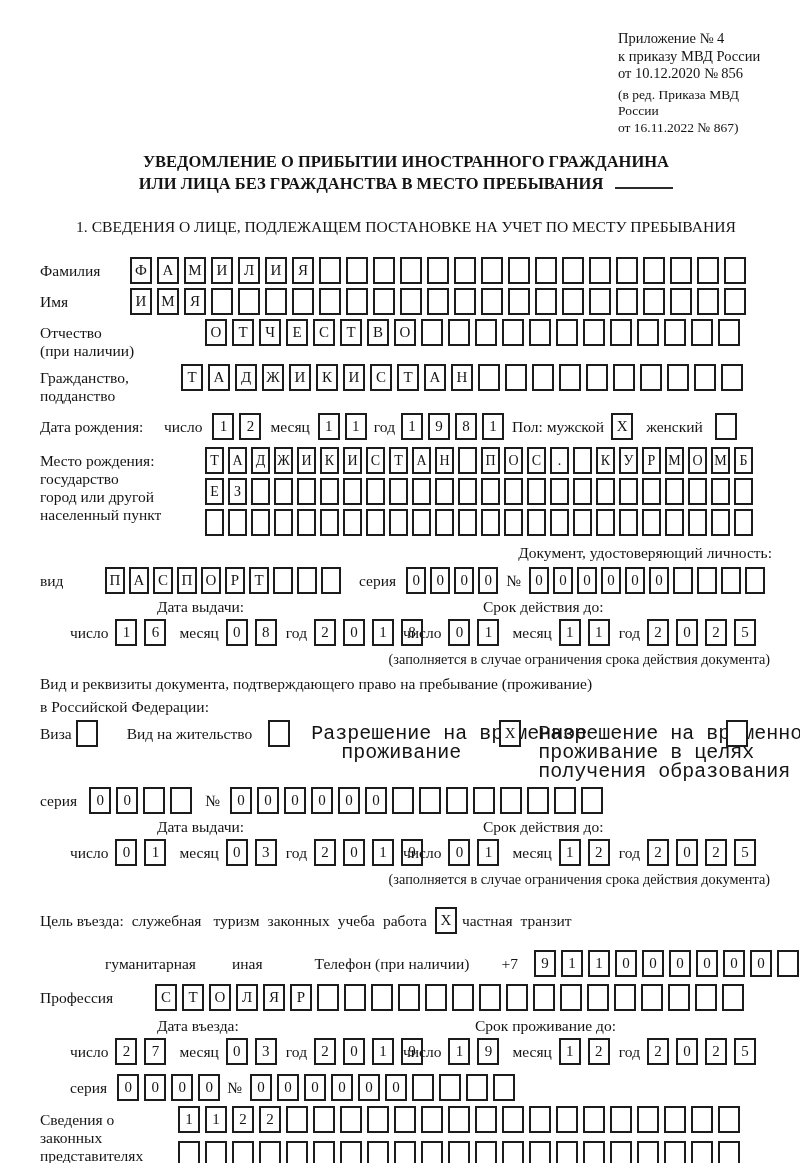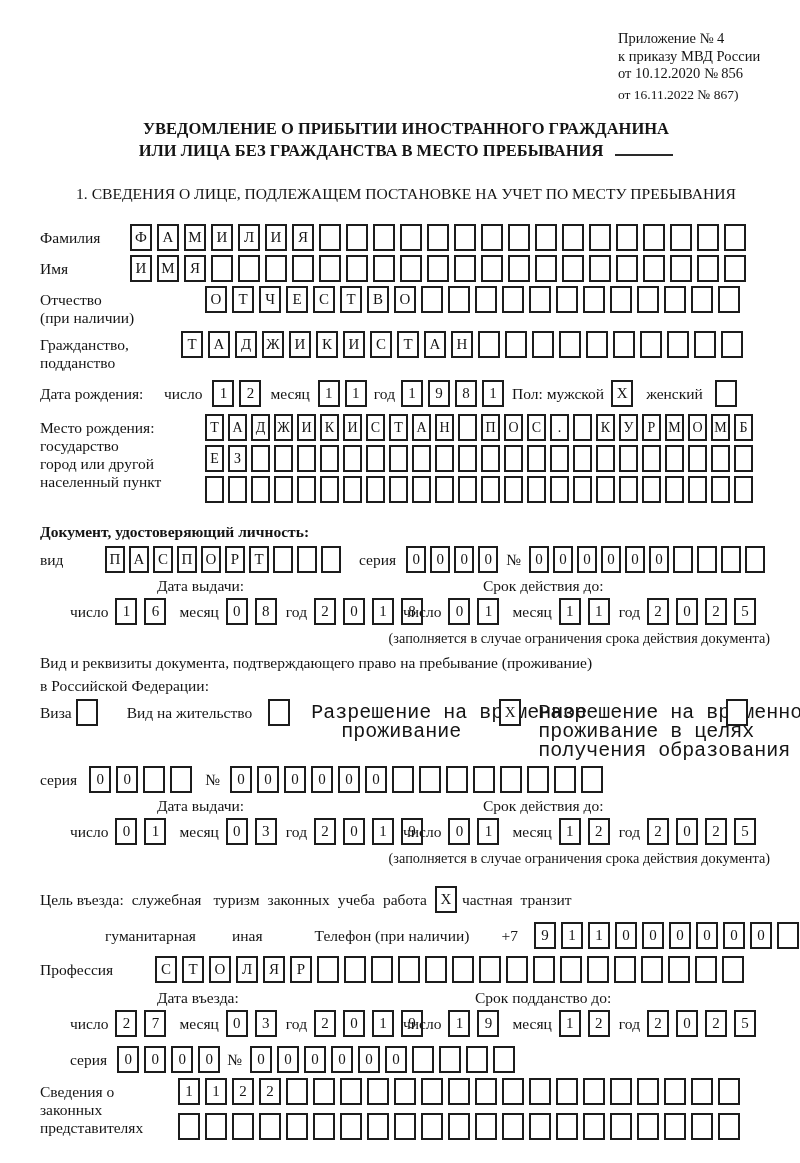--- a/index.html
+++ b/index.html
@@ -26,41 +26,42 @@
 
   .bx{
     box-sizing:border-box;flex:none;width:22px;height:27px;
     border:2px solid #1c1c1c;display:inline-flex;align-items:center;justify-content:center;
     font-size:15px;margin-right:5px;background:#fff;
   }
   .bx.sm{width:19px;margin-right:4px;font-size:14px;}
   .bx.md{width:20px;margin-right:4px;}
   .bx.dt{margin-right:7px;}
 
-  .center-bold{text-align:left;font-weight:bold;font-size:15.5px;margin:20px 0 5px 0;}
+  .center-bold{text-align:right;font-weight:normal;font-size:15.5px;margin:8px 0 5px 0;}
   .dheads{position:relative;height:19px;font-size:15.5px;margin-top:3px;}
   .dh{position:absolute;top:0;}
   .daterow{position:relative;height:31px;margin-top:2px;}
   .dgroup{position:absolute;top:0;display:flex;align-items:flex-start;}
   .dgroup .dlbl{padding-top:5px;margin-right:7px;}
   .note{text-align:right;font-size:14.3px;margin:1px 2px 6px 0;}
   .intro{font-size:15.5px;line-height:19px;margin:4px 0 2px 0;}
   .ctr{text-align:center;display:inline-block;font-size:20px;line-height:19px;font-family:Liberation Mono, monospace;}
   .gap8{margin-left:8px;} .gap12{margin-left:12px;} .gap16{margin-left:16px;} .gap24{margin-left:24px;}
 </style>
 </head>
 <body>
 
 <div class="page">
 
   <div class="appendix">
     <div>Приложение № 4</div>
     <div>к приказу МВД России</div>
     <div>от 10.12.2020 № 856</div>
     <div class="rev">
+      <div>(в ред. Приказа МВД России</div>
       <div>от 16.11.2022 № 867)</div>
     </div>
   </div>
 
 
   <div class="title">
     <span>УВЕДОМЛЕНИЕ О ПРИБЫТИИ ИНОСТРАННОГО ГРАЖДАНИНА</span><br>
     <span>ИЛИ ЛИЦА БЕЗ ГРАЖДАНСТВА В МЕСТО ПРЕБЫВАНИЯ</span><span class="uline"></span>
   </div>
 
@@ -500,21 +501,21 @@
     <span class="dlbl">работа</span>
     <span class="boxes gap8">
         <span class="bx">X</span>
       </span>
     <span class="dlbl">частная</span>
     <span class="boxes gap8"></span>
     <span class="dlbl">транзит</span>
     <span class="boxes gap12"></span>
   </div>
 
-  <div class="row" style="margin-top:9px;gap:8px;">
+  <div class="row" style="margin-top:16px;gap:8px;">
     <span class="dlbl" style="margin-left:65px">гуманитарная</span>
     <span class="boxes gap12"></span>
     <span class="dlbl gap8">иная</span>
     <span class="boxes gap12"></span>
     <span class="dlbl gap24">Телефон (при наличии)</span>
     <span class="dlbl gap24">+7</span>
     <span class="boxes gap8">
         <span class="bx">9</span>
         <span class="bx">1</span>
         <span class="bx">1</span>
@@ -551,21 +552,21 @@
         <span class="bx"></span>
         <span class="bx"></span>
         <span class="bx"></span>
         <span class="bx"></span>
         <span class="bx"></span>
       </span>
   </div>
 
   <div class="dheads" style="margin-top:6px;">
     <span class="dh" style="left:117px">Дата въезда:</span>
-    <span class="dh" style="left:435px">Срок подданство до:</span>
+    <span class="dh" style="left:435px">Срок проживание до:</span>
   </div>
   <div class="daterow">
     <div class="dgroup" style="left:30px">
       <span class="dlbl">число</span>
       <span class="boxes">
           <span class="bx dt">2</span>
           <span class="bx dt">7</span>
         </span>
       <span class="dlbl" style="margin-left:6px">месяц</span>
       <span class="boxes">

